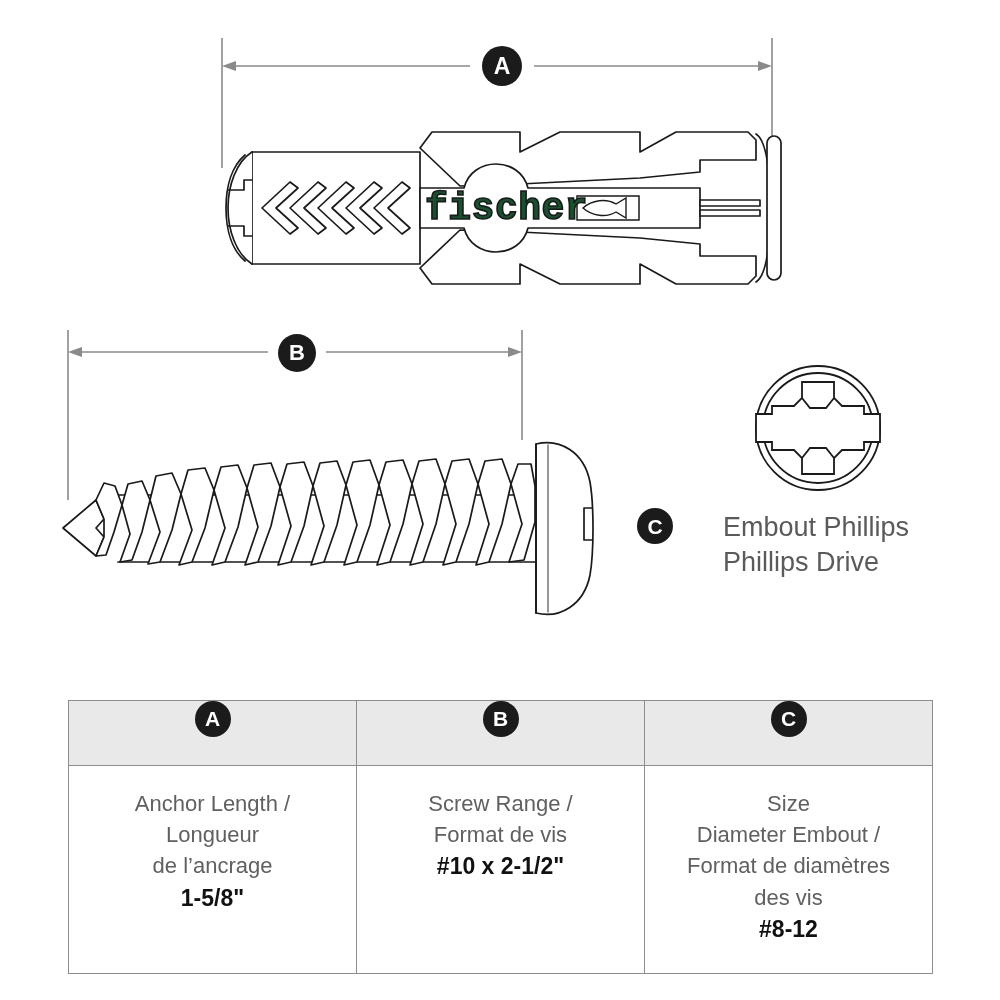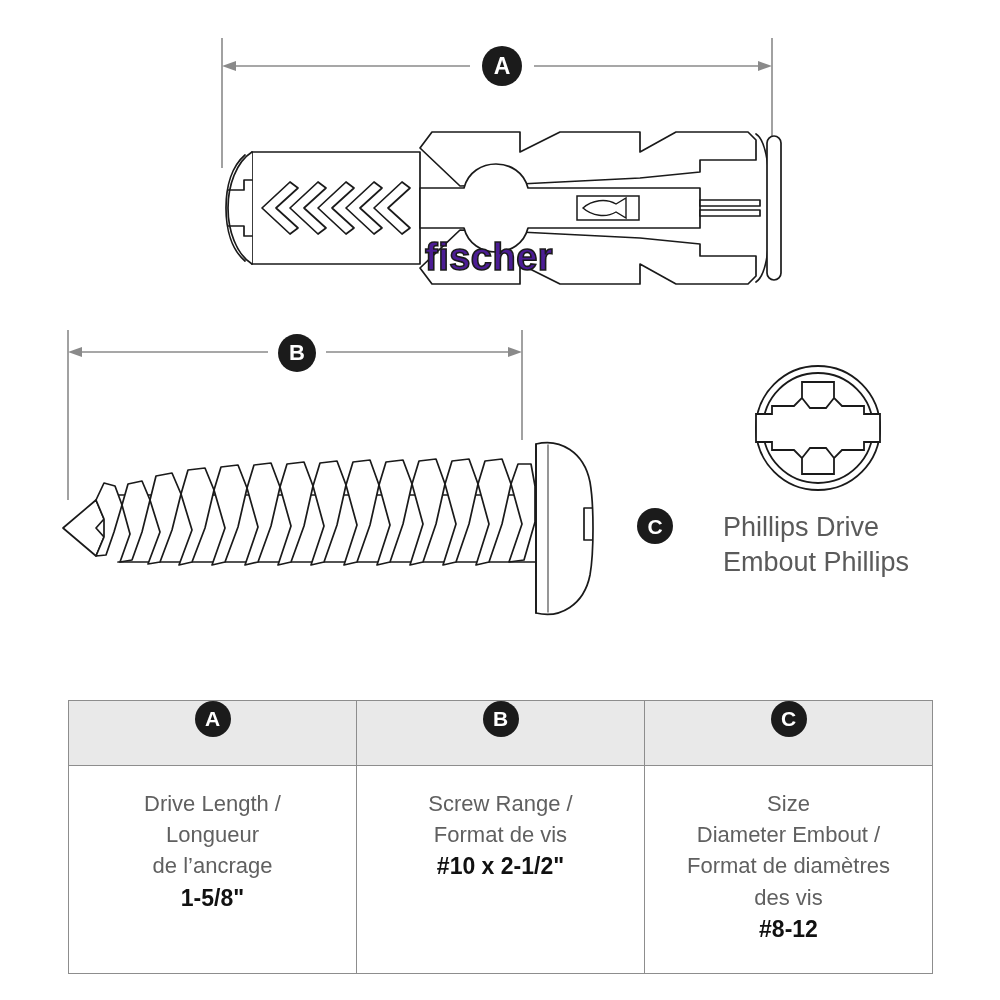--- a/index.html
+++ b/index.html
@@ -218,59 +218,59 @@
       <path d="M802,458 L810,448 L826,448 L834,458" fill="none"></path>
     </g>
 
   </svg>
 
   <div class="badge badge-a">A</div>
   <div class="badge badge-b">B</div>
   <div class="badge badge-c">C</div>
 
   <div class="drive-caption">
+    <div>Embout Phillips</div>
     <div>Phillips Drive</div>
-    <div>Embout Phillips</div>
   </div>
 
   <table class="spec-table">
     <thead>
       <tr>
         <th>
           <span class="hdr-badge">A</span>
         </th>
         <th>
           <span class="hdr-badge">B</span>
         </th>
         <th>
           <span class="hdr-badge">C</span>
         </th>
       </tr>
     </thead>
     <tbody>
       <tr>
         <td>
-          <div class="cell-desc">Drive Length /</div>
+          <div class="cell-desc">Anchor Length /</div>
           <div class="cell-desc">Longueur</div>
           <div class="cell-desc">de l’ancrage</div>
           <div class="cell-value">1-5/8"</div>
         </td>
         <td>
           <div class="cell-desc">Screw Range /</div>
           <div class="cell-desc">Format de vis</div>
           <div class="cell-value">#10 x 2-1/2"</div>
         </td>
         <td>
           <div class="cell-desc">Size</div>
           <div class="cell-desc">Diameter Embout /</div>
           <div class="cell-desc">Format de diamètres</div>
           <div class="cell-desc">des vis</div>
           <div class="cell-value">#8-12</div>
         </td>
       </tr>
     </tbody>
   </table>
 
-  <div style="position:absolute; left:425px; top:190px; font-family:Liberation Sans, sans-serif;
-              font-size:38px; font-weight:bold; letter-spacing:0.5px; color:#4c1d95;
-              -webkit-text-stroke:1.6px #1a1a1a; line-height:1;margin-top:48px;">fischer</div>
+  <div style="position:absolute; left:425px; top:190px; font-family:Liberation Mono, monospace;
+              font-size:38px; font-weight:bold; letter-spacing:0.5px; color:#14532d;
+              -webkit-text-stroke:1.6px #1a1a1a; line-height:1;">fischer</div>
 
 </div>
 
 </body></html>

